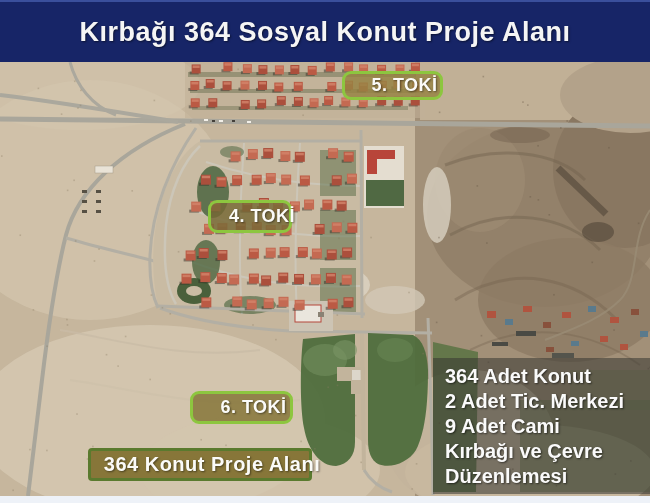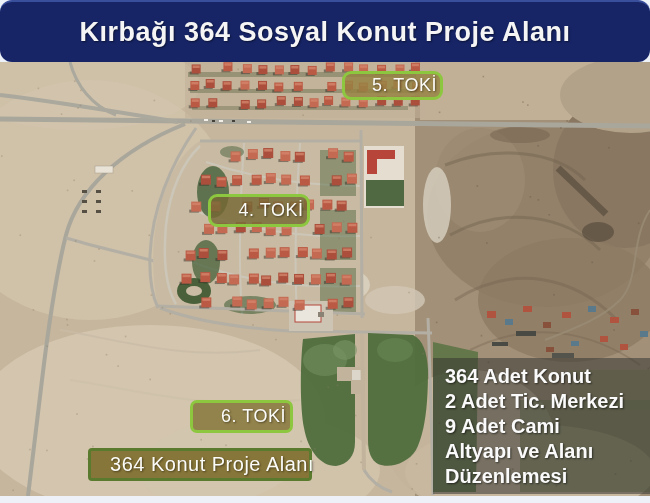--- a/index.html
+++ b/index.html
@@ -1,31 +1,31 @@
 <!DOCTYPE html>
 <html><head>
 <meta charset="utf-8">
 <style>
   html,body{margin:0;padding:0;background:#fff;}
   .slide{position:relative;width:650px;height:503px;overflow:hidden;
          font-family:"Liberation Sans","DejaVu Sans",sans-serif;background:#edf1f8;}
   .hdr{position:absolute;left:0;top:0;width:650px;height:62px;background:#172567;
        border-top:2px solid #3a4f9c;box-sizing:border-box;
-       display:flex;align-items:center;justify-content:center;border-radius:12px;}
+       display:flex;align-items:center;justify-content:center;}
   .hdr h1{margin:0;color:#f5f5f5;font-size:27px;font-weight:bold;letter-spacing:.5px;
           text-shadow:1px 1px 2px rgba(0,0,0,.5);}
   .map{position:absolute;left:0;top:62px;width:650px;height:434px;}
   .map svg{position:absolute;left:0;top:0;}
   .mlabel{position:absolute;display:flex;align-items:center;justify-content:center;
           box-sizing:border-box;border:3px solid #8dc63f;border-radius:9px;
-          color:#fbfbf8;font-weight:normal;font-size:18px;letter-spacing:.5px;
+          color:#fbfbf8;font-weight:bold;font-size:18px;letter-spacing:.5px;
           text-shadow:1px 1px 2px rgba(0,0,0,.45);white-space:nowrap;padding-left:24px;}
   .lab5{left:342px;top:9px;width:101px;height:29px;background:rgba(150,131,66,.82);}
-  .lab4{left:208px;top:132px;width:102px;height:33px;background:rgba(118,104,52,.82);}
-  .lab6{left:190px;top:338px;width:103px;height:33px;background:rgba(134,118,58,.85);border-radius:7px;}
+  .lab4{left:208px;top:138px;width:84px;height:33px;background:rgba(118,104,52,.82);}
+  .lab6{left:190px;top:329px;width:103px;height:33px;background:rgba(134,118,58,.85);}
   .lab364{left:88px;top:386px;width:224px;height:33px;font-size:20px;
           border:3px solid #5a7a2e;border-radius:4px;background:rgba(128,111,47,.92);}
   .infobox{position:absolute;left:433px;top:296px;width:217px;height:136px;
            background:rgba(55,55,50,.55);box-sizing:border-box;padding:6px 20px 0 12px;}
   .infobox .iline{color:#fafafa;font-weight:bold;font-size:20px;line-height:25px;
                   text-shadow:1px 1px 2px rgba(0,0,0,.55);}
   .strip{position:absolute;left:0;top:496px;width:650px;height:7px;background:#eef2f8;}
 </style>
 </head>
 <body>
@@ -570,18 +570,18 @@
 
     <div class="mlabel lab5">5. TOKİ</div>
     <div class="mlabel lab4">4. TOKİ</div>
     <div class="mlabel lab6">6. TOKİ</div>
     <div class="mlabel lab364">364 Konut Proje Alanı</div>
 
     <div class="infobox">
       <div class="iline">364 Adet Konut</div>
       <div class="iline">2 Adet Tic. Merkezi</div>
       <div class="iline">9 Adet Cami</div>
-      <div class="iline">Altyapı ve Alanı Düzenlemesi</div>
+      <div class="iline">Kırbağı ve Çevre Düzenlemesi</div>
     </div>
   </div>
 
   <div class="strip"></div>
 </div>
 
 </body></html>

